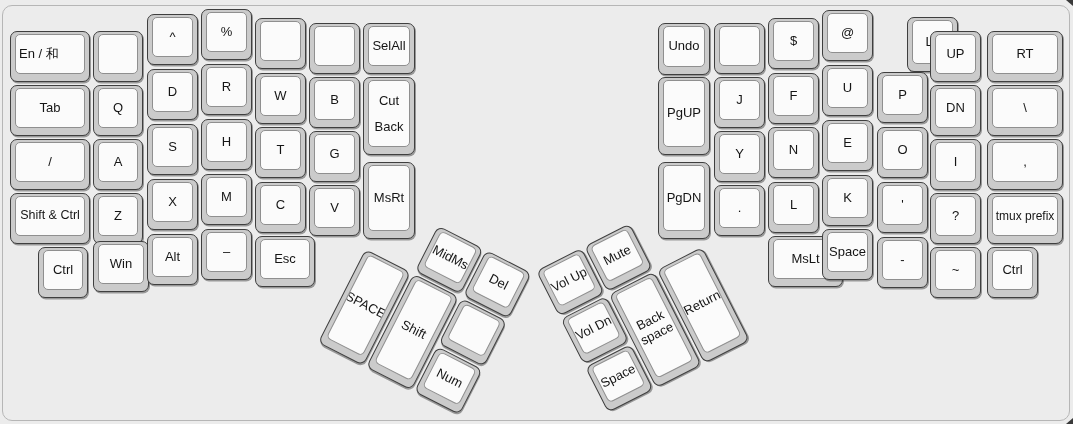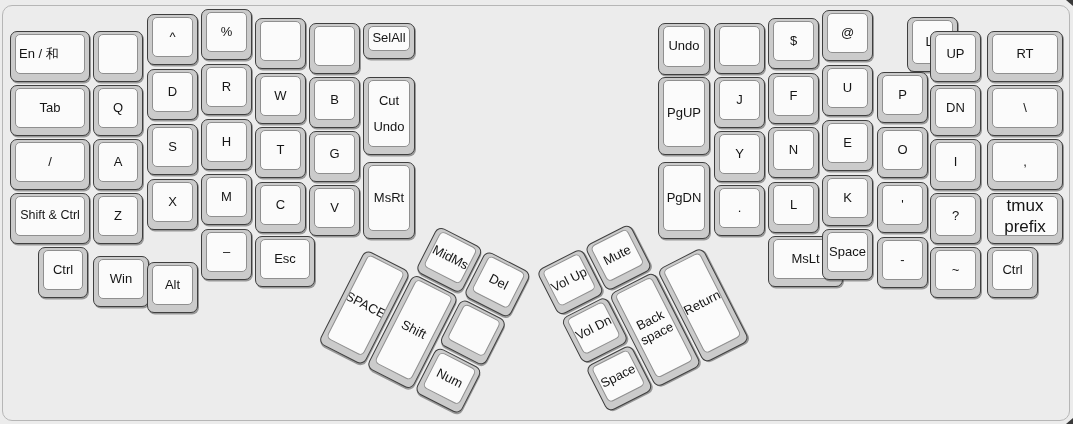--- a/index.html
+++ b/index.html
@@ -108,21 +108,21 @@
         <div class="key" style="left: 93px; top: 139px; width: 50px; height: 51px;">
           <div class="cap">
             <span class="label">A</span>
           </div>
         </div>
         <div class="key" style="left: 93px; top: 193px; width: 50px; height: 51px;">
           <div class="cap">
             <span class="label">Z</span>
           </div>
         </div>
-        <div class="key" style="left: 93px; top: 256px; width: 56px; height: 51px;">
+        <div class="key" style="left: 93px; top: 241px; width: 56px; height: 51px;">
           <div class="cap">
             <span class="label">Win</span>
           </div>
         </div>
         <div class="key" style="left: 147px; top: 14px; width: 51px; height: 51px;">
           <div class="cap">
             <span class="label">^</span>
           </div>
         </div>
         <div class="key" style="left: 147px; top: 69px; width: 51px; height: 51px;">
@@ -133,21 +133,21 @@
         <div class="key" style="left: 147px; top: 124px; width: 51px; height: 51px;">
           <div class="cap">
             <span class="label">S</span>
           </div>
         </div>
         <div class="key" style="left: 147px; top: 179px; width: 51px; height: 51px;">
           <div class="cap">
             <span class="label">X</span>
           </div>
         </div>
-        <div class="key" style="left: 147px; top: 234px; width: 51px; height: 51px; margin-top: 28px;">
+        <div class="key" style="left: 147px; top: 234px; width: 51px; height: 51px;">
           <div class="cap">
             <span class="label">Alt</span>
           </div>
         </div>
         <div class="key" style="left: 201px; top: 9px; width: 51px; height: 51px;">
           <div class="cap">
             <span class="label">%</span>
           </div>
         </div>
         <div class="key" style="left: 201px; top: 64px; width: 51px; height: 51px;">
@@ -208,29 +208,29 @@
         <div class="key" style="left: 309px; top: 131px; width: 51px; height: 51px;">
           <div class="cap">
             <span class="label">G</span>
           </div>
         </div>
         <div class="key" style="left: 309px; top: 185px; width: 51px; height: 51px;">
           <div class="cap">
             <span class="label">V</span>
           </div>
         </div>
-        <div class="key" style="left: 363px; top: 23px; width: 52px; height: 36px; padding-left: 44px;">
+        <div class="key" style="left: 363px; top: 23px; width: 52px; height: 51px; padding-left: 44px;">
           <div class="cap">
             <span class="label">SelAll</span>
           </div>
         </div>
         <div class="key" style="left: 363px; top: 77px; width: 52px; height: 78px;">
           <div class="cap">
             <span class="label" style="line-height: 1.95;">Cut
-Undo</span>
+Back</span>
           </div>
         </div>
         <div class="key" style="left: 363px; top: 162px; width: 52px; height: 77px;">
           <div class="cap">
             <span class="label">MsRt</span>
           </div>
         </div>
       </div>
       <div class="key-group" style="left: 390px; top: 201px; transform: rotate(27deg);">
         <div class="key" style="left: 54px; top: 0px; width: 51px; height: 51px;">
@@ -410,21 +410,21 @@
             <span class="label">\</span>
           </div>
         </div>
         <div class="key" style="left: 987px; top: 139px; width: 76px; height: 51px;">
           <div class="cap">
             <span class="label">,</span>
           </div>
         </div>
         <div class="key" style="left: 987px; top: 193px; width: 76px; height: 51px;">
           <div class="cap">
-            <span class="label" style="font-size: 17px;">tmux prefix</span>
+            <span class="label" style="font-size: 12px;">tmux prefix</span>
           </div>
         </div>
         <div class="key" style="left: 987px; top: 247px; width: 51px; height: 51px;">
           <div class="cap">
             <span class="label">Ctrl</span>
           </div>
         </div>
       </div>
       <div class="key-group" style="left: 536px; top: 271px; transform: rotate(-27deg);">
         <div class="key" style="left: 0px; top: 0px; width: 51px; height: 51px;">

